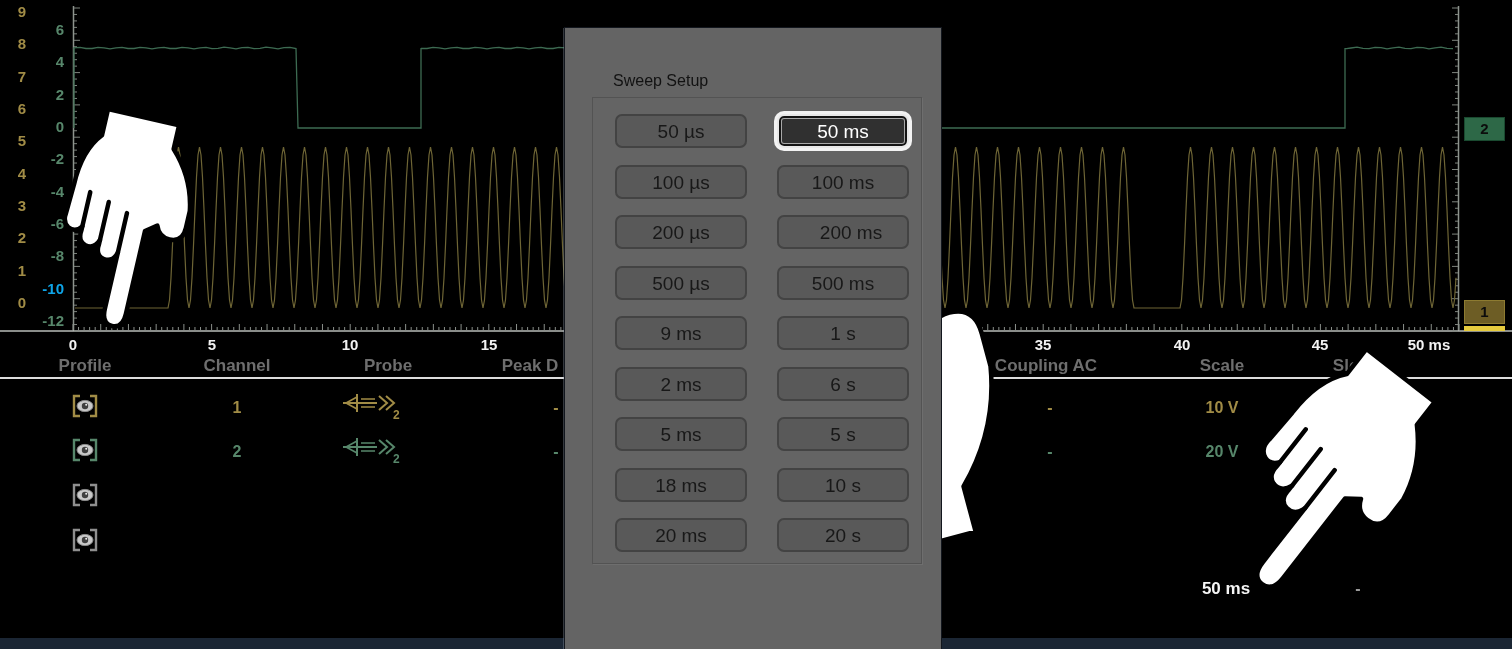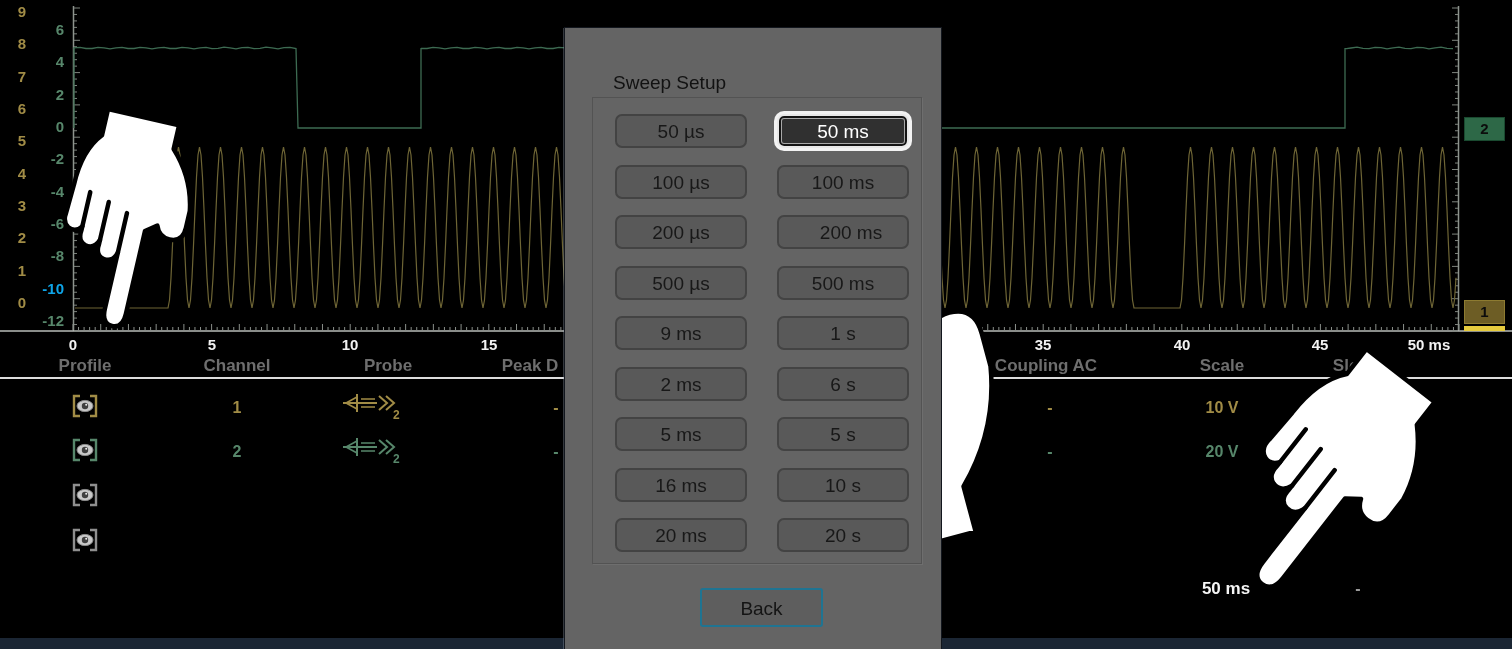--- a/index.html
+++ b/index.html
@@ -33,21 +33,21 @@
   .titlebar{position:relative;height:34px;background:linear-gradient(#4e5765,#2b323d);
             border-bottom:1px solid #171c24;}
   .titlebar span{color:#0b0e13;font-size:15px;line-height:34px;padding-left:16px;display:block;}
   .close{position:absolute;top:3px;right:7px;width:58px;height:27px;border-radius:4px;
          background:linear-gradient(#8a3b28,#551b11);
          box-shadow:inset 0 1px 0 rgba(255,255,255,.25),0 0 0 1px #2a0c07;
          display:flex;align-items:center;justify-content:center;cursor:pointer;}
   .group{position:absolute;left:27px;top:69px;width:328px;height:465px;
          border:1px solid #535353;box-shadow:1px 1px 0 rgba(255,255,255,.07);}
   .grouplabel{position:absolute;left:40px;top:44px;background:#646464;padding:0 8px;
-              font-size:19px;color:#121212;}
+              font-size:16px;color:#121212;}
   .opt{position:absolute;width:132px;height:34px;border-radius:7px;background:#595959;
        border:2px solid #434343;color:#181818;font-size:19px;text-align:center;
        line-height:30px;box-sizing:border-box;cursor:pointer;}
   .opt.selected{background:#303030;color:#ffffff;border:2px solid #e9e9e9;
        box-shadow:0 0 0 3px #f3f3f3,inset 0 0 0 2px #141414,inset 0 0 0 3px #a8a8a8;}
   .back{position:absolute;left:135px;top:560px;width:123px;height:39px;background:#5e5e5e;
         border:2px solid #1f7492;border-radius:3px;color:#141414;font-size:19px;
         text-align:center;line-height:35px;box-sizing:border-box;cursor:pointer;}
 </style>
 </head>
@@ -528,33 +528,32 @@
     <div class="group"></div>
     <div class="grouplabel">Sweep Setup</div>
     <div id="opt-container">
         <button class="opt" style="left: 50px; top: 86px;">50 µs</button>
         <button class="opt" style="left: 50px; top: 136.5px;">100 µs</button>
         <button class="opt" style="left: 50px; top: 187px;">200 µs</button>
         <button class="opt" style="left: 50px; top: 237.5px;">500 µs</button>
         <button class="opt" style="left: 50px; top: 288px;">9 ms</button>
         <button class="opt" style="left: 50px; top: 338.5px;">2 ms</button>
         <button class="opt" style="left: 50px; top: 389px;">5 ms</button>
-        <button class="opt" style="left: 50px; top: 439.5px;">16 ms</button>
+        <button class="opt" style="left: 50px; top: 439.5px;">18 ms</button>
         <button class="opt" style="left: 50px; top: 490px;">20 ms</button>
         <button class="opt selected" style="left: 212px; top: 86px;">50 ms</button>
         <button class="opt" style="left: 212px; top: 136.5px;">100 ms</button>
         <button class="opt" style="left: 212px; top: 187px; padding-left: 22px;">200 ms</button>
         <button class="opt" style="left: 212px; top: 237.5px;">500 ms</button>
         <button class="opt" style="left: 212px; top: 288px;">1 s</button>
         <button class="opt" style="left: 212px; top: 338.5px;">6 s</button>
         <button class="opt" style="left: 212px; top: 389px;">5 s</button>
         <button class="opt" style="left: 212px; top: 439.5px;">10 s</button>
         <button class="opt" style="left: 212px; top: 490px;">20 s</button>
       </div>
-    <button class="back">Back</button>
   </div>
 
   <svg id="hands" class="layer" width="1512" height="649">
       <g transform="translate(112,326) rotate(193) scale(1.35,1.35) translate(-51,-4)">
         <path d="M43,78 L43,15 Q43,4 51,4 Q59,4 59,15 L59,58 Q61,50 68,51 Q75,52 74,61 L74,64 Q77,56 84,58 Q90,60 89,68 L89,71 Q93,65 99,68 Q104,71 103,78 L102,100 Q102,126 90,140 L90,160 L36,160 L36,142 Q18,124 14,100 L14,87 Q14,76 24,76 Q32,76 35,84 Z" fill="#ffffff" stroke="#000000" stroke-width="3.33" stroke-linejoin="round"></path>
         <path d="M59,58 L59,88 M74,64 L74,93 M89,71 L89,97" fill="none" stroke="#000000" stroke-width="3.33" stroke-linecap="round"></path>
       </g>
       <g transform="translate(833,150) rotate(-15) scale(-2.6,2.6) translate(-51,-4)">
         <path d="M43,78 L43,15 Q43,4 51,4 Q59,4 59,15 L59,58 Q61,50 68,51 Q75,52 74,61 L74,64 Q77,56 84,58 Q90,60 89,68 L89,71 Q93,65 99,68 Q104,71 103,78 L102,100 Q102,126 90,140 L90,160 L36,160 L36,142 Q18,124 14,100 L14,87 Q14,76 24,76 Q32,76 35,84 Z" fill="#ffffff" stroke="#000000" stroke-width="1.73" stroke-linejoin="round"></path>
         <path d="M59,58 L59,88 M74,64 L74,93 M89,71 L89,97" fill="none" stroke="#000000" stroke-width="1.73" stroke-linecap="round"></path>

